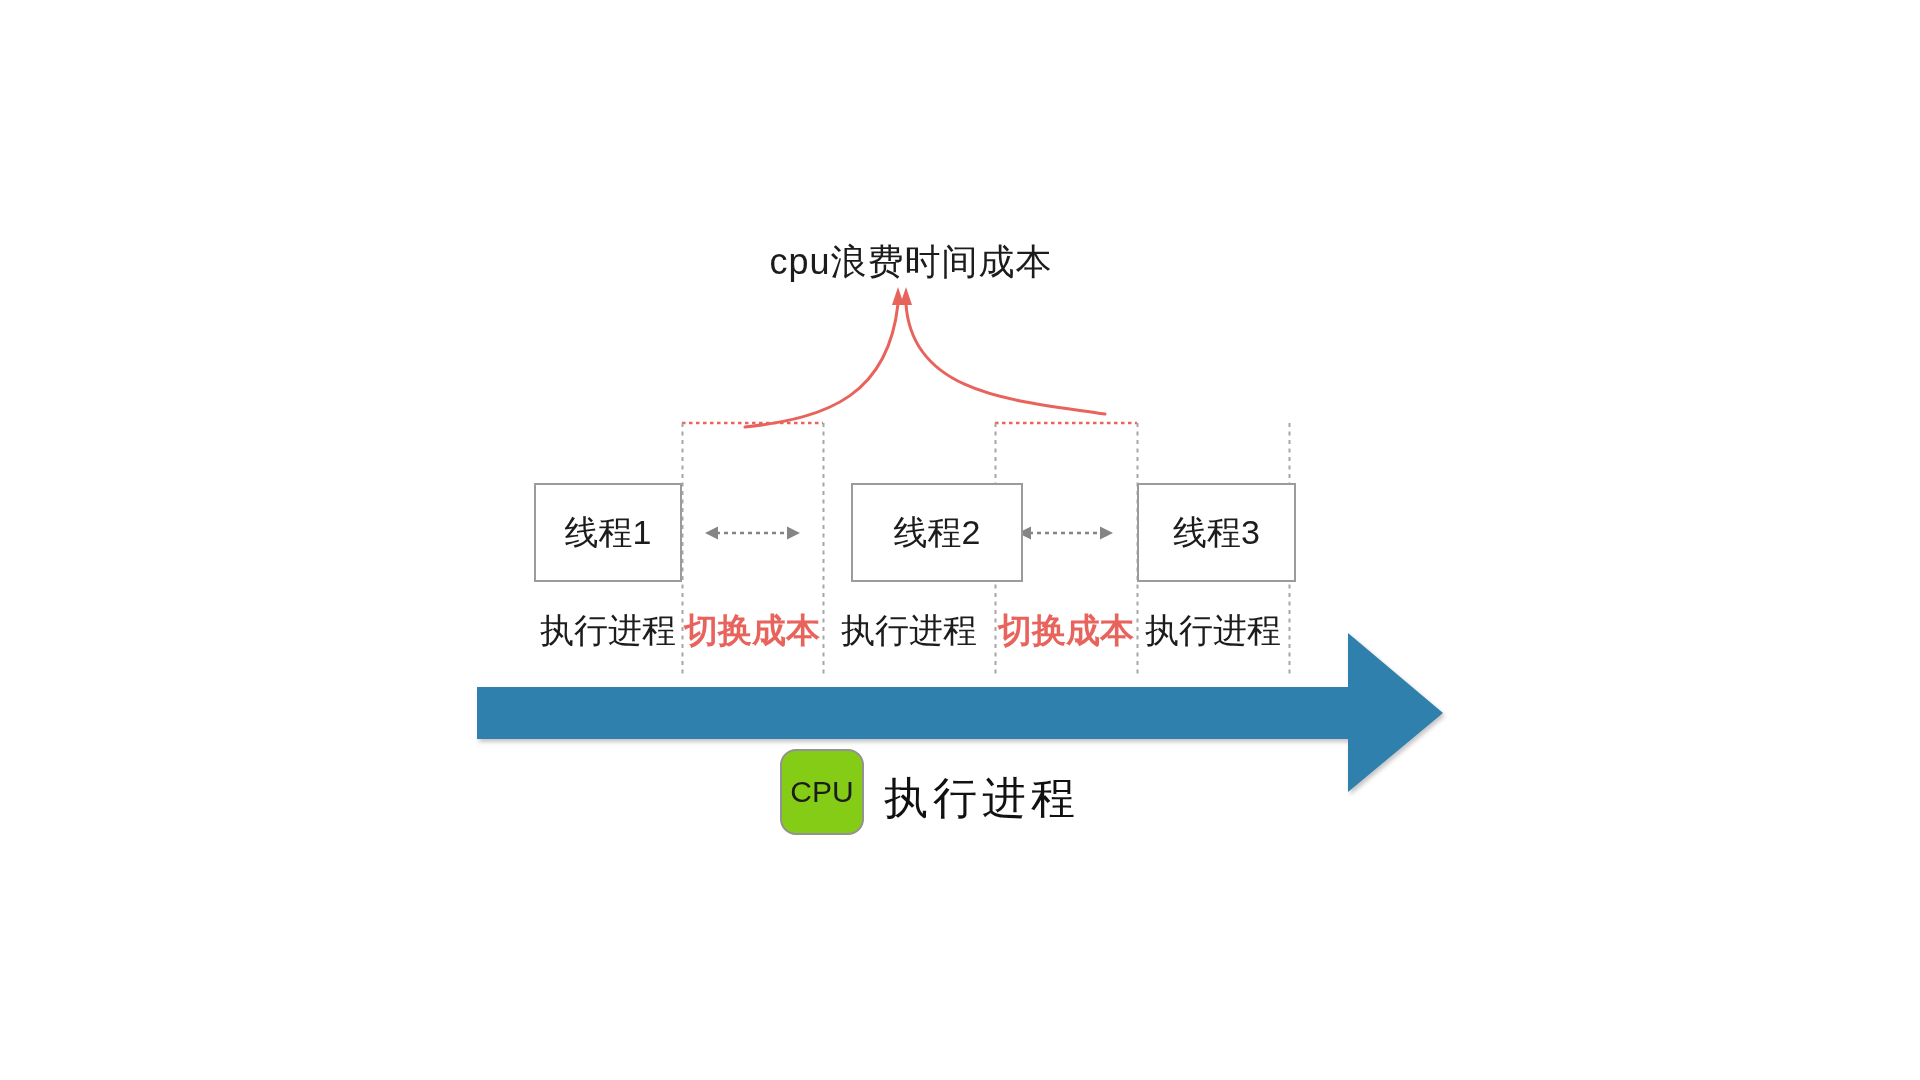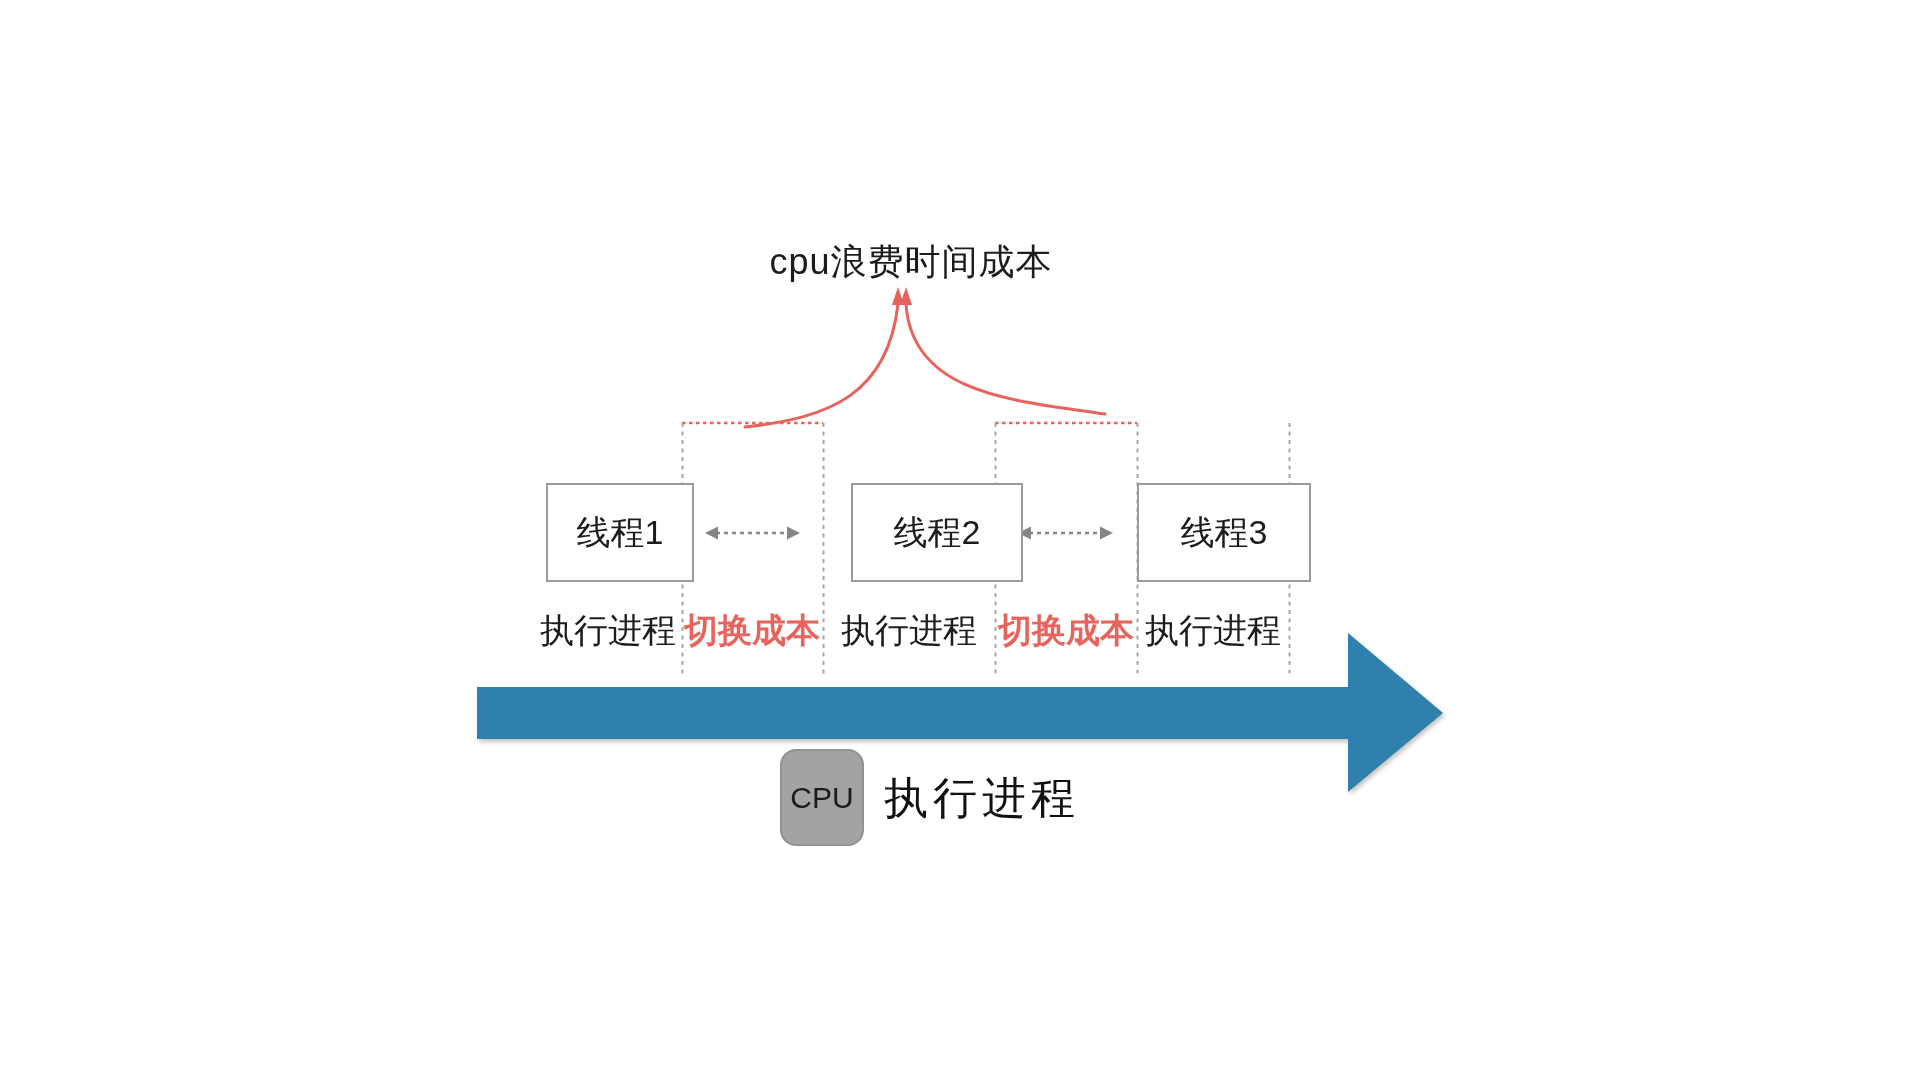--- a/index.html
+++ b/index.html
@@ -39,23 +39,23 @@
     background: #ffffff;
     border: 2px solid var(--box-border, #9b9b9b);
     box-sizing: border-box;
     display: flex;
     align-items: center;
     justify-content: center;
     font-size: 34px;
     color: var(--text, #1c1c1c);
     z-index: 3;
   }
-  .thread-box.t1 { left: 534px; width: 148px; margin-left: 12px; }
+  .thread-box.t1 { left: 534px; width: 148px; }
   .thread-box.t2 { left: 823px; width: 172px; margin-left: 28px; }
-  .thread-box.t3 { left: 1137px; width: 174px; }
+  .thread-box.t3 { left: 1137px; width: 159px; }
   .seg-label {
     top: 612px;
     height: 42px;
     line-height: 42px;
     transform: translateX(-50%);
     font-size: 34px;
     color: var(--text, #1c1c1c);
     white-space: nowrap;
     z-index: 3;
     font-family: Liberation Mono, monospace;
@@ -66,25 +66,25 @@
   }
   .seg-label.e1 { left: 608px; }
   .seg-label.s1 { left: 752px; }
   .seg-label.e2 { left: 909px; }
   .seg-label.s2 { left: 1066px; }
   .seg-label.e3 { left: 1213px; }
   .cpu-badge {
     left: 780px;
     top: 749px;
     width: 84px;
-    height: 97px;
+    height: 86px;
     box-sizing: border-box;
     border: 2px solid #929292;
     border-radius: 16px;
-    background: #a3a3a3;
+    background: #84cc16;
     display: flex;
     align-items: center;
     justify-content: center;
     font-size: 30px;
     color: var(--text, #1c1c1c);
     z-index: 3;
   }
   .timeline-label {
     left: 884px;
     top: 769px;

